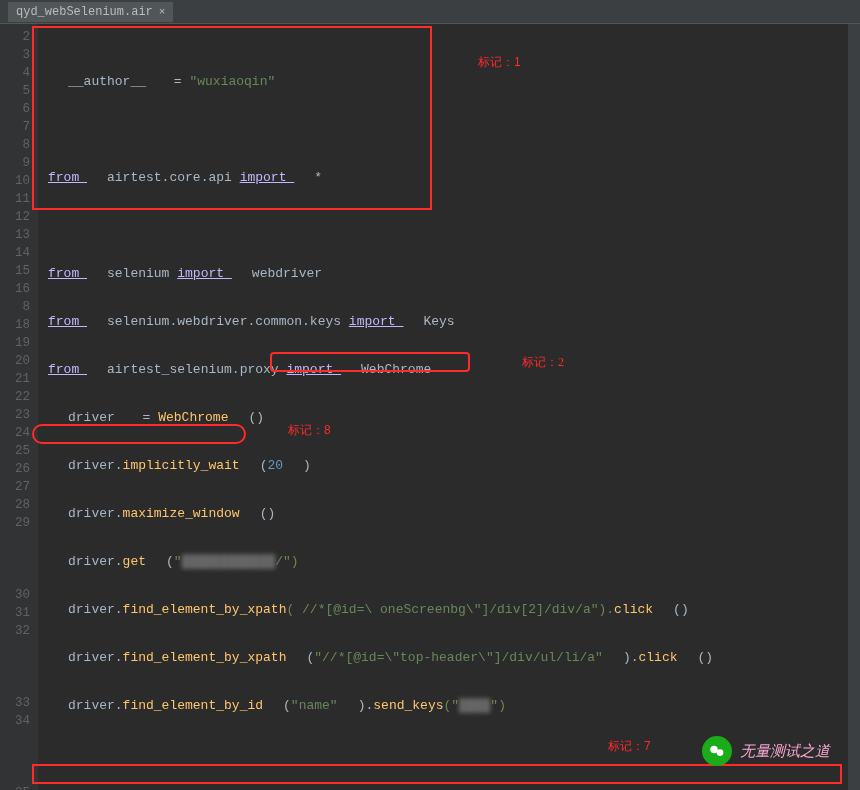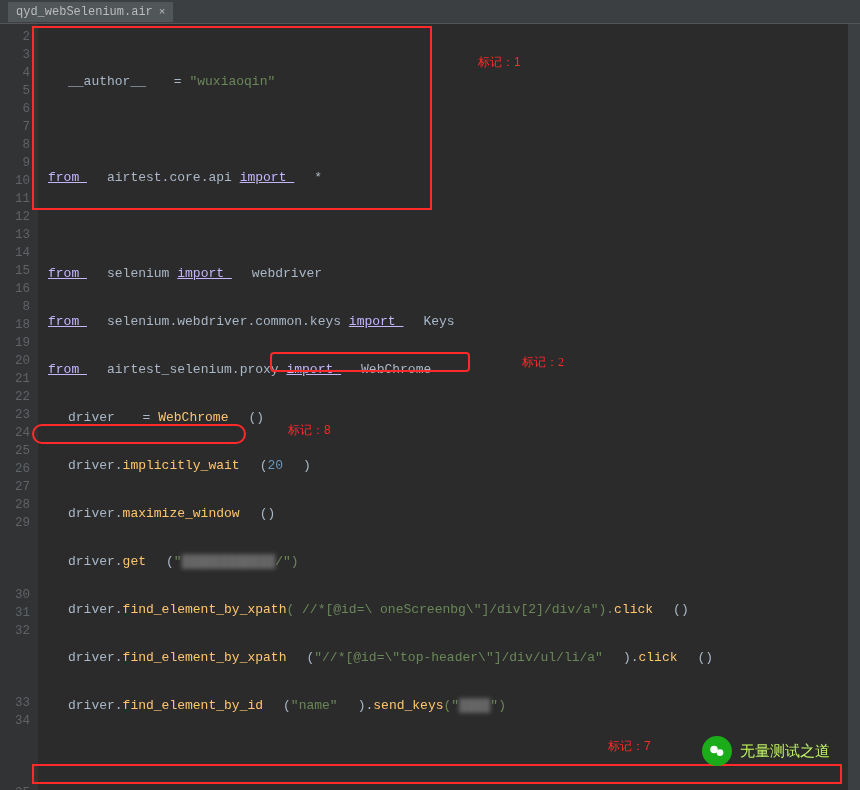--- a/index.html
+++ b/index.html
@@ -75,22 +75,23 @@
   .scrollbar {
     position: absolute;
     right: 0; top: 24px;
     width: 12px; height: calc(100% - 24px);
     background: #3c3f41;
   }
   .watermark {
     position: absolute;
     right: 30px; bottom: 24px;
     display: flex; align-items: center; gap: 8px;
-    color: #bef264; font-size: 15px;
+    color: #f9a8d4; font-size: 15px;
     font-family: "Microsoft YaHei", sans-serif;
+    font-style: italic;
   }
   .watermark .circle {
     width: 30px; height: 30px; border-radius: 50%;
     background: #1aad19; display: flex; align-items: center; justify-content: center;
     color: #fff; font-size: 20px;
   }
 </style>
 </head>
 <body>
 

